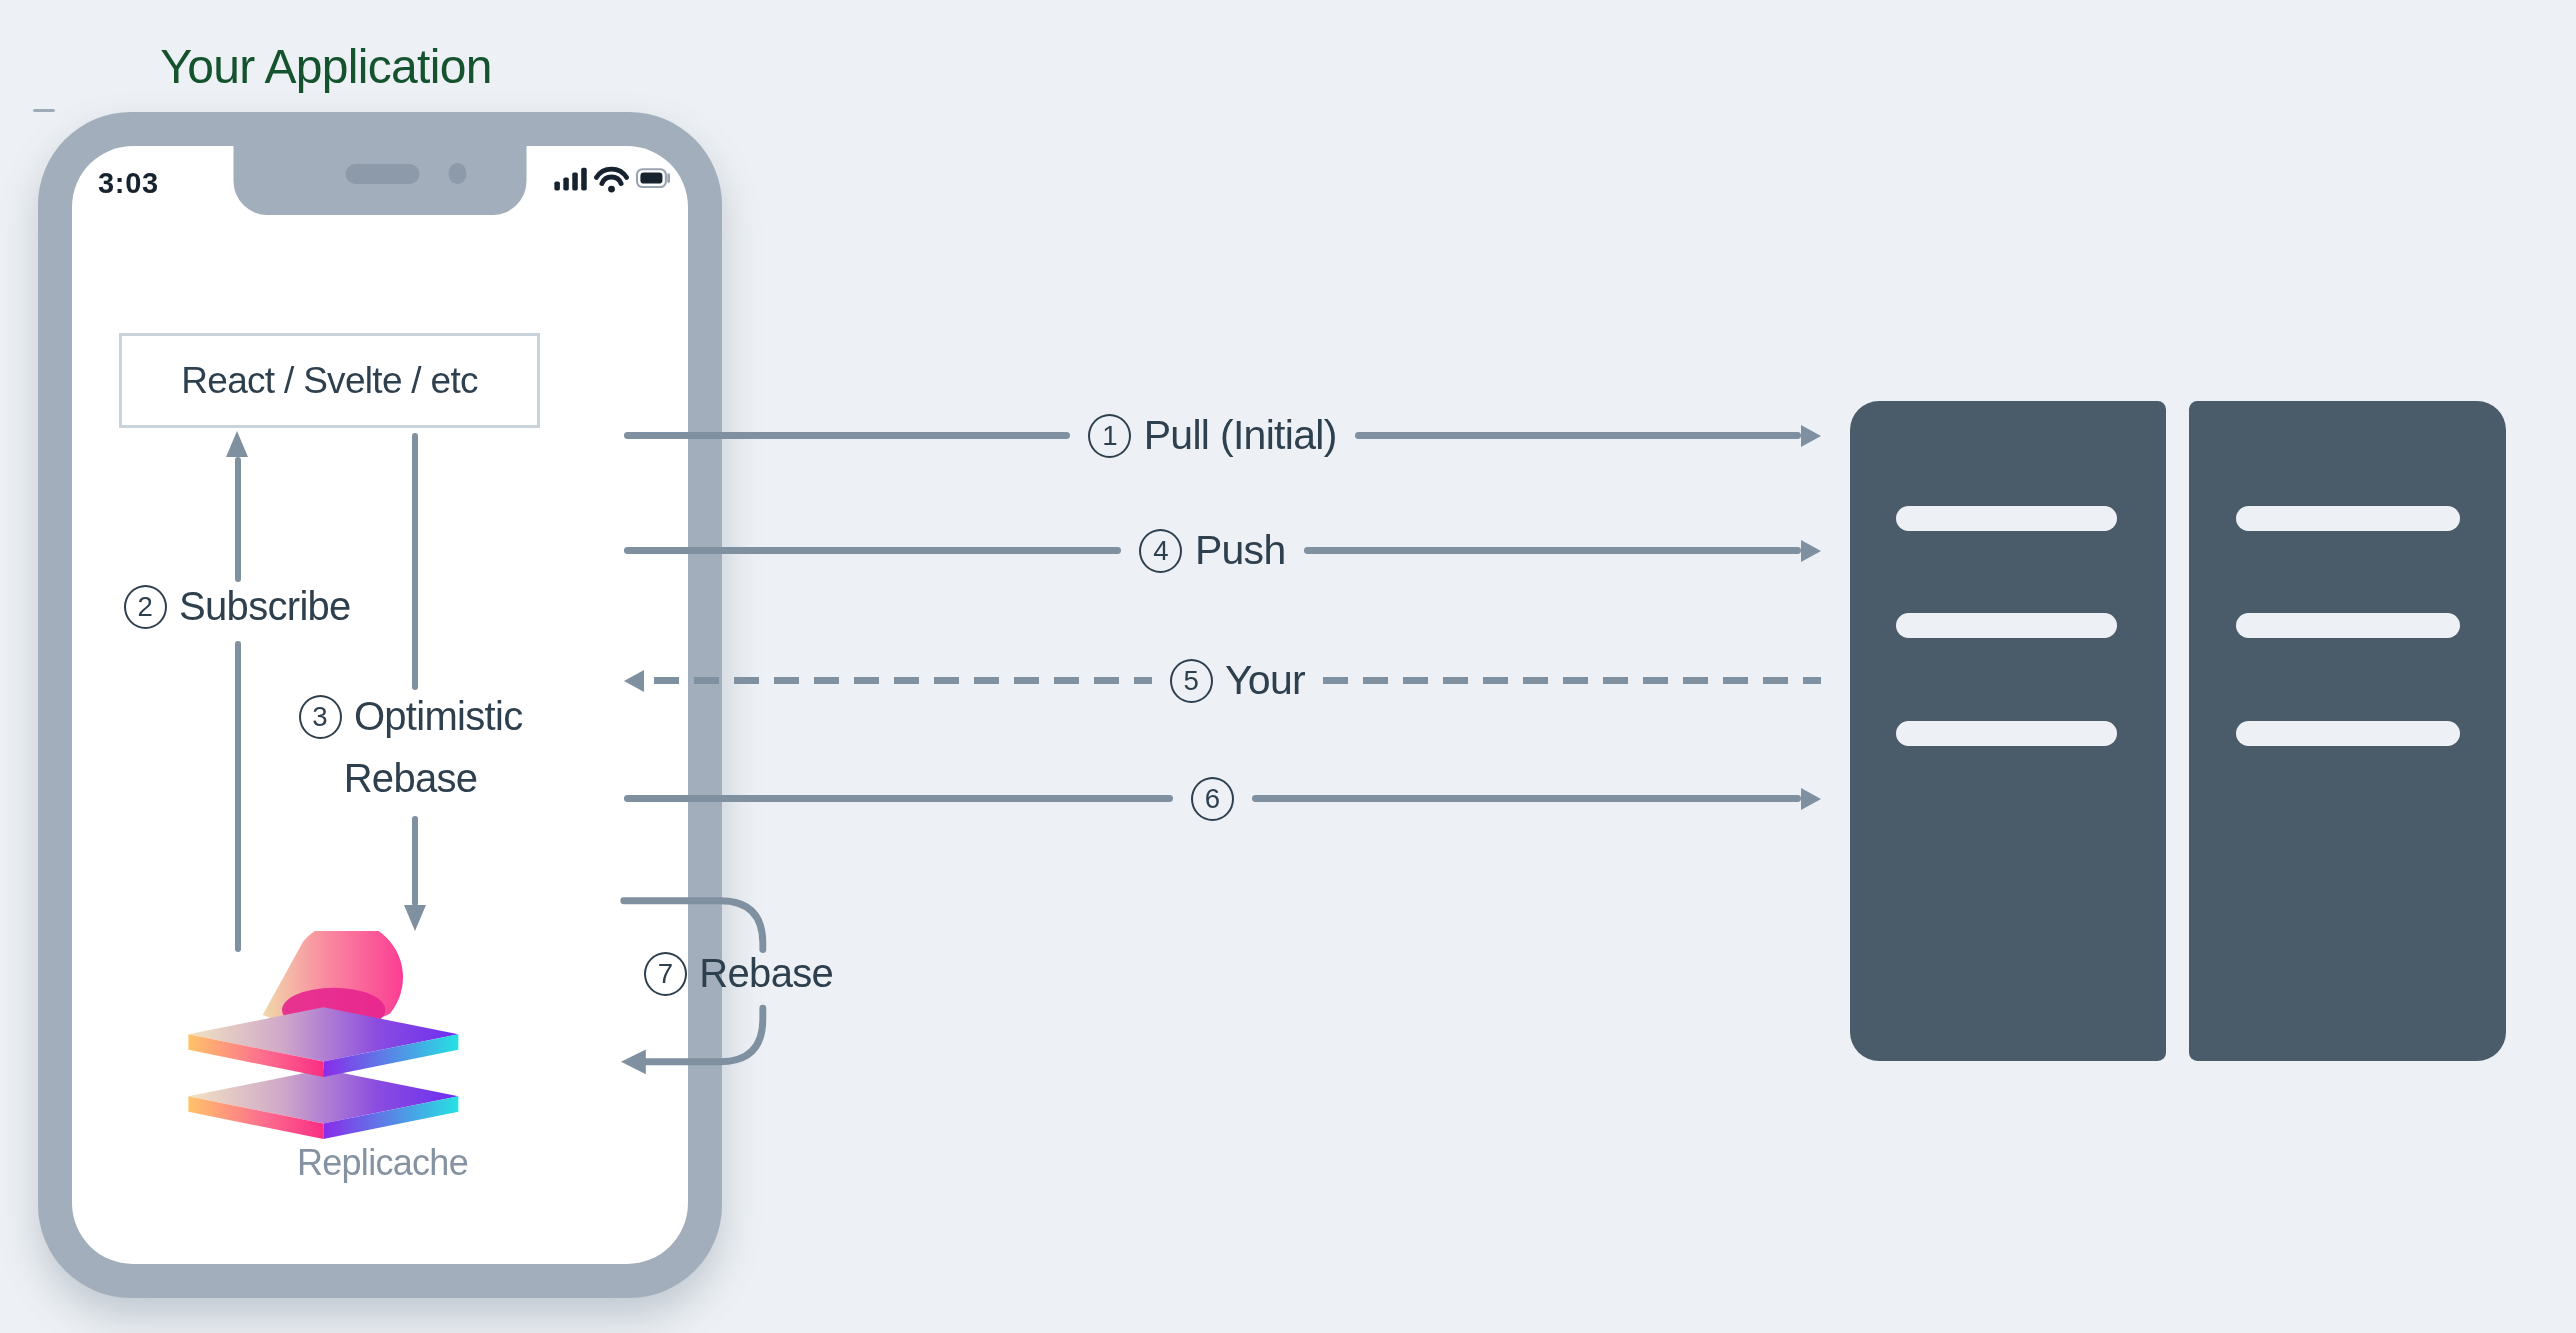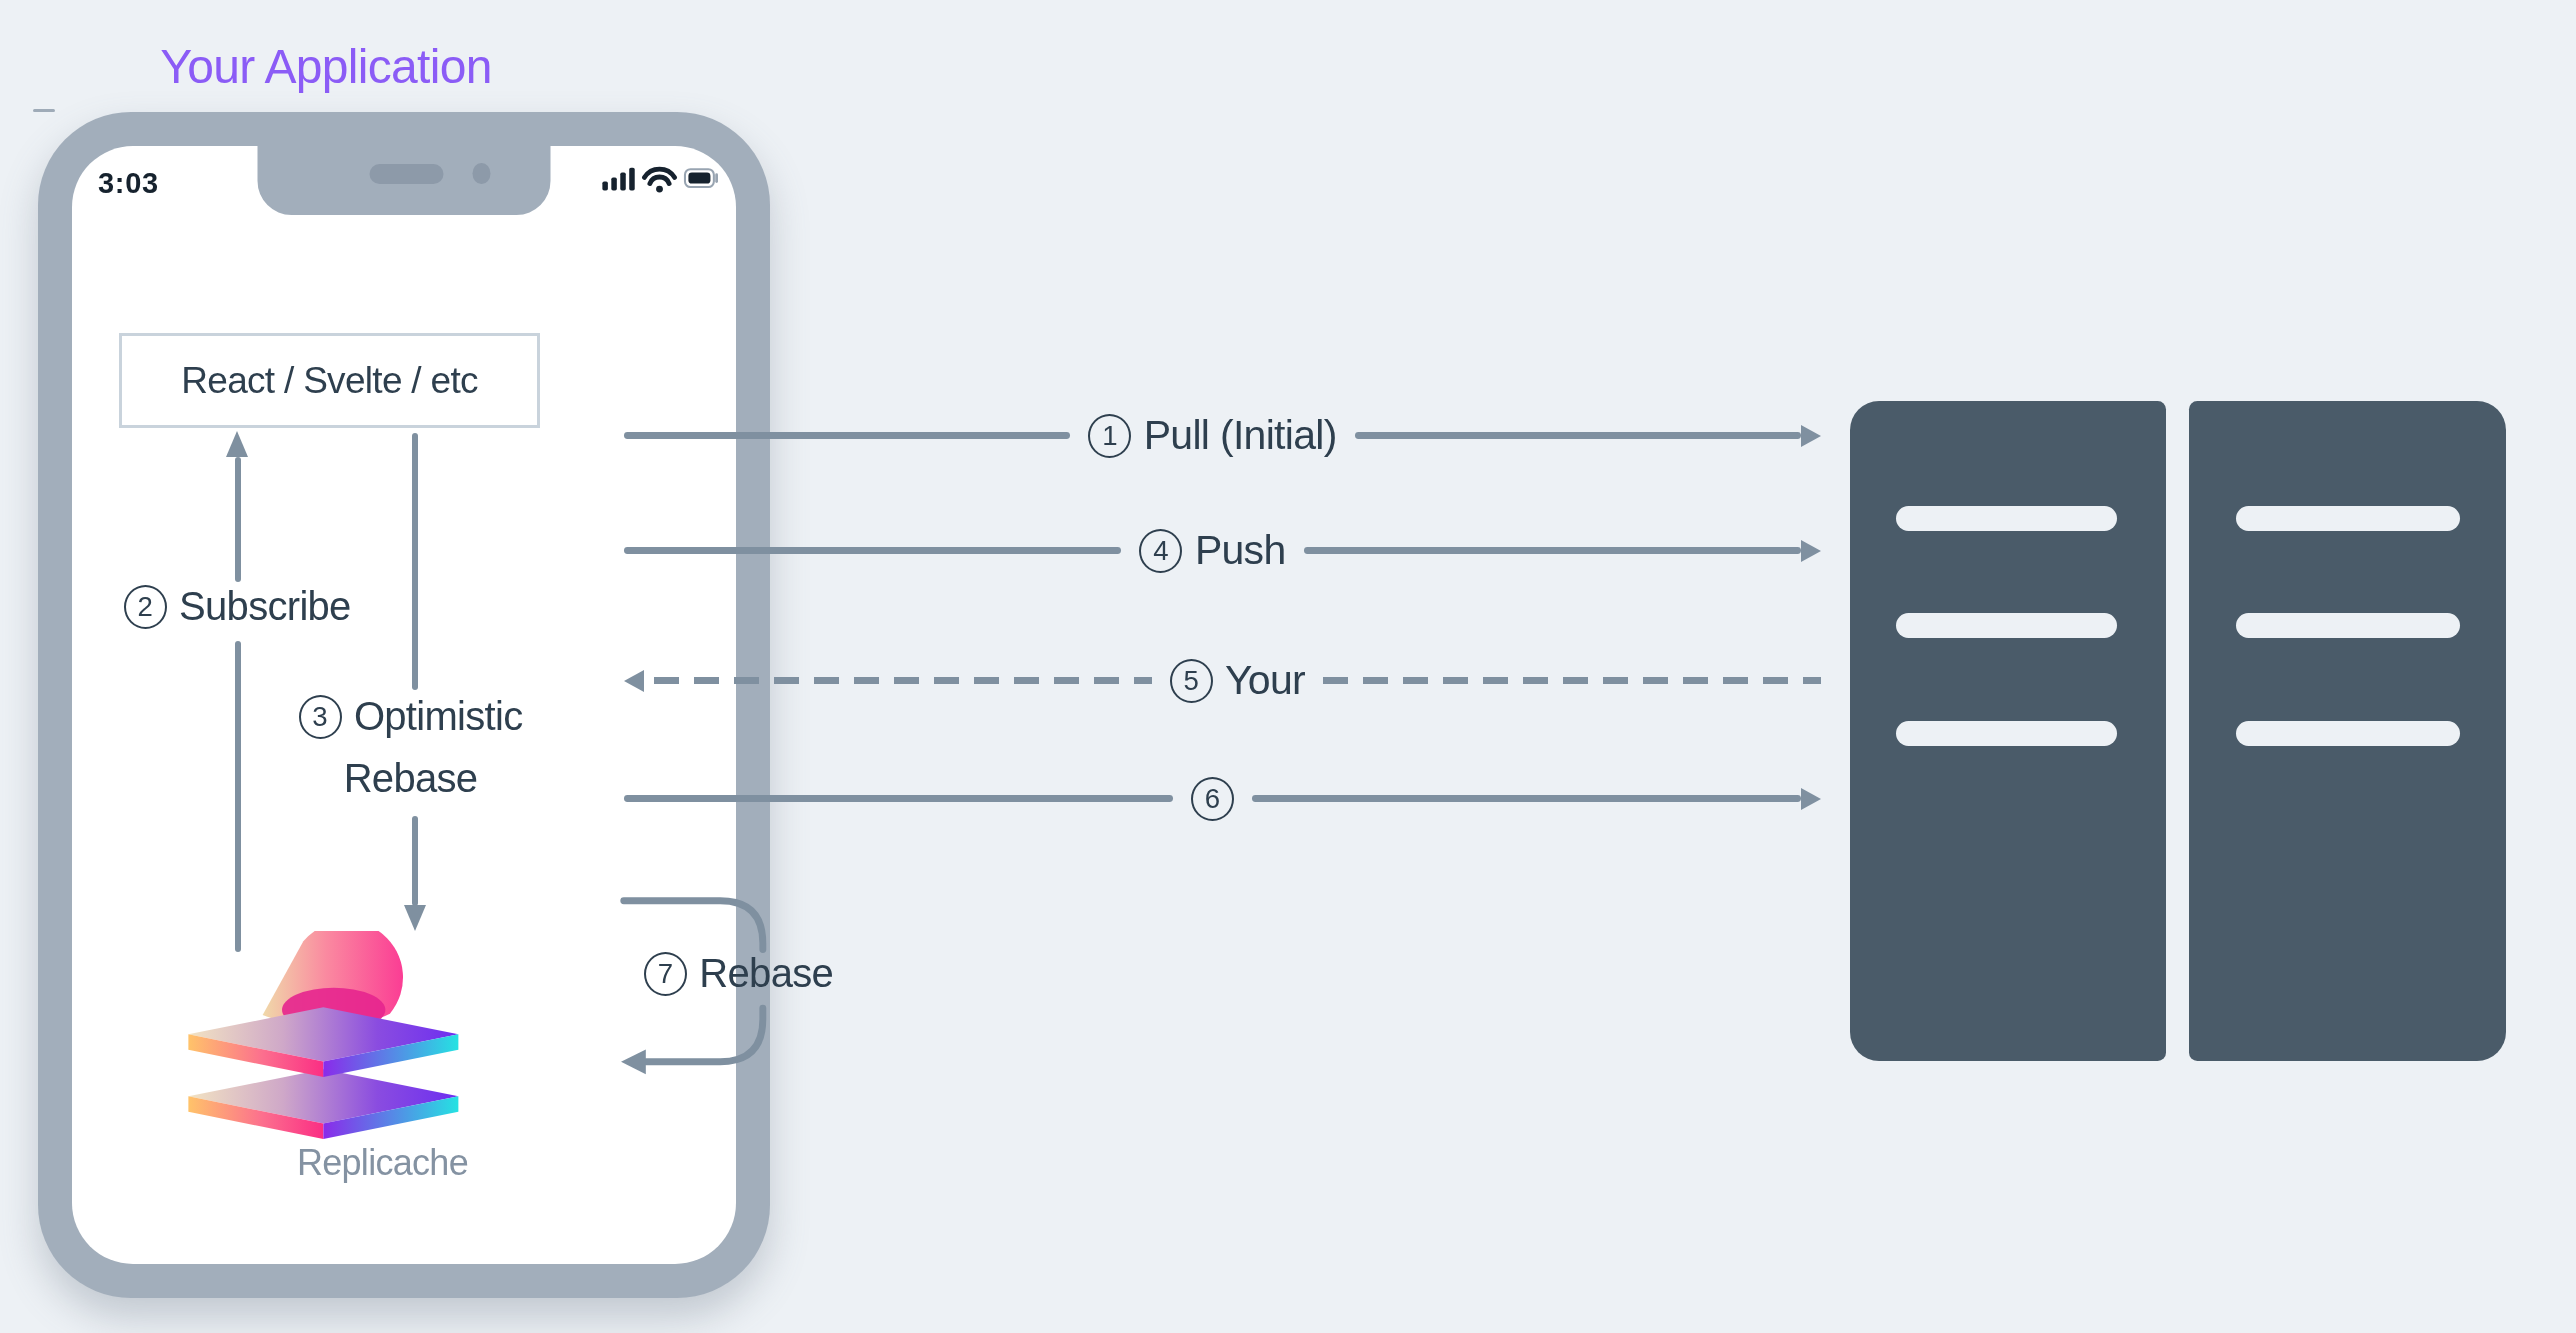--- a/index.html
+++ b/index.html
@@ -3,29 +3,28 @@
 <meta charset="utf-8">
 <style>
   html,body { margin:0; padding:0; background:#edf1f5; }
   .canvas {
     position:relative; width:2576px; height:1334px; overflow:hidden;
     background:#edf1f5;
     font-family:"Liberation Sans", sans-serif;
     color:#2e3f4e;
   }
   .section-title {
-    position:absolute; color:#8b5cf6; font-size:48px; letter-spacing:-0.7px;
+    position:absolute; color:#14532d; font-size:48px; letter-spacing:-0.7px;
     text-align:center; white-space:nowrap;
   }
   
   .phone {
     position:absolute; left:38px; top:112px; width:684px; height:1186px;
     background:#a2aebb; border-radius:93px;
     box-shadow:0 19.3px 38px rgba(96,110,125,0.30);
-    padding-left:48px;
   }
   .screen {
     position:absolute; left:34px; top:34px; right:34px; bottom:34px;
     background:#ffffff; border-radius:61px;
   }
   .notch {
     position:absolute; left:50%; top:0; transform:translateX(-50%);
     width:293px; height:69px; background:#a2aebb;
     border-radius:0 0 34px 34px;
   }

